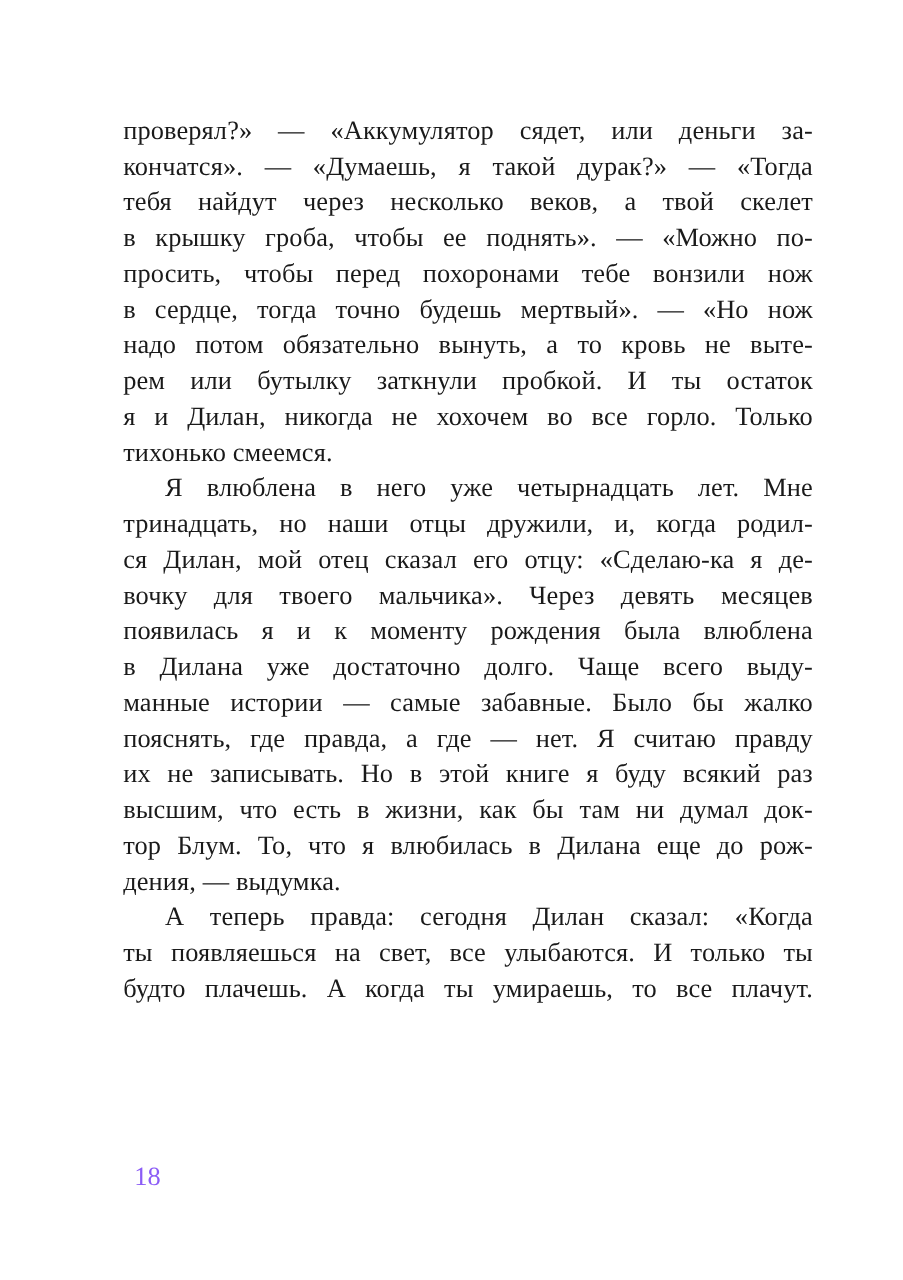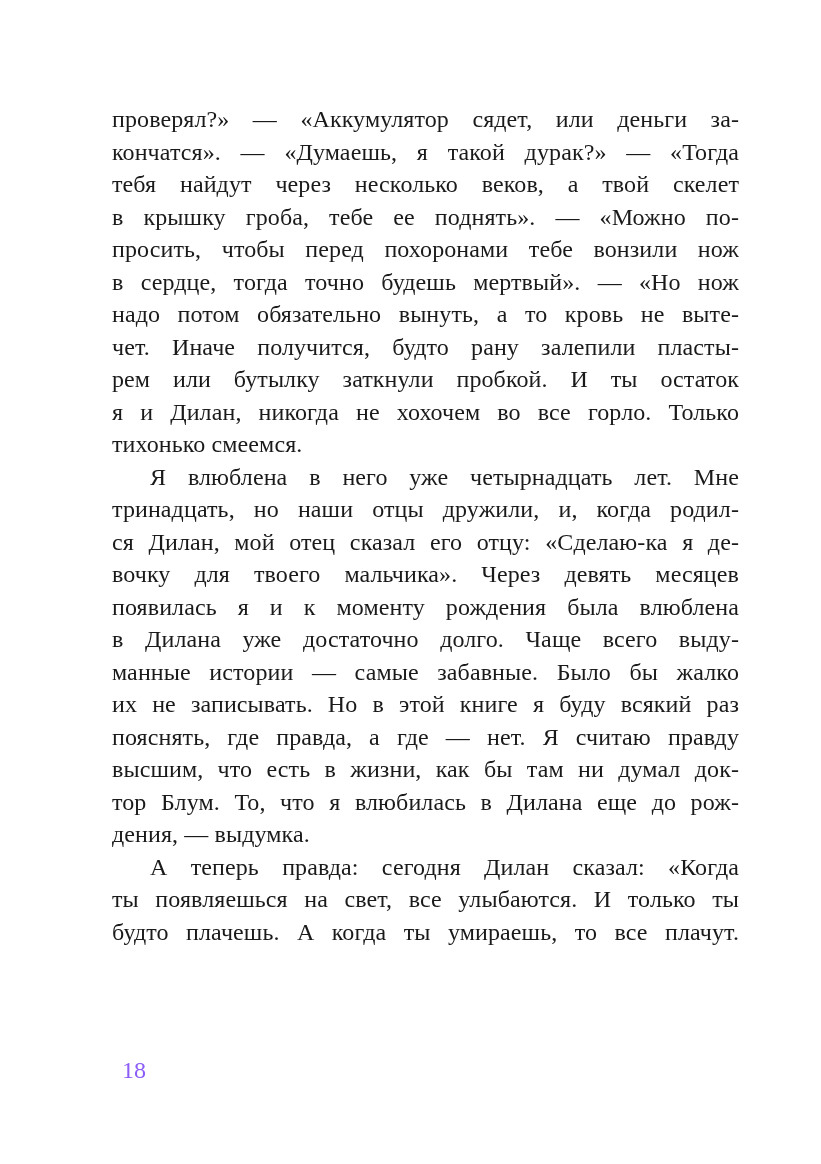--- a/index.html
+++ b/index.html
@@ -48,37 +48,36 @@
   }
 </style>
 </head>
 <body>
 
 <div class="book-page">
   <div class="text-block">
       <div class="line">проверял?» — «Аккумулятор сядет, или деньги за-</div>
       <div class="line">кончатся». — «Думаешь, я такой дурак?» — «Тогда</div>
       <div class="line">тебя найдут через несколько веков, а твой скелет</div>
-      <div class="line">в крышку гроба, тебе ее поднять». — «Можно по-</div>
+      <div class="line">в крышку гроба, чтобы ее поднять». — «Можно по-</div>
       <div class="line">просить, чтобы перед похоронами тебе вонзили нож</div>
       <div class="line">в сердце, тогда точно будешь мертвый». — «Но нож</div>
       <div class="line">надо потом обязательно вынуть, а то кровь не выте-</div>
-      <div class="line">чет. Иначе получится, будто рану залепили пласты-</div>
       <div class="line">рем или бутылку заткнули пробкой. И ты остаток</div>
       <div class="line">я и Дилан, никогда не хохочем во все горло. Только</div>
       <div class="line no-justify">тихонько смеемся.</div>
       <div class="line indent">Я влюблена в него уже четырнадцать лет. Мне</div>
       <div class="line">тринадцать, но наши отцы дружили, и, когда родил-</div>
       <div class="line">ся Дилан, мой отец сказал его отцу: «Сделаю-ка я де-</div>
       <div class="line">вочку для твоего мальчика». Через девять месяцев</div>
       <div class="line">появилась я и к моменту рождения была влюблена</div>
       <div class="line">в Дилана уже достаточно долго. Чаще всего выду-</div>
       <div class="line">манные истории — самые забавные. Было бы жалко</div>
+      <div class="line">пояснять, где правда, а где — нет. Я считаю правду</div>
       <div class="line">их не записывать. Но в этой книге я буду всякий раз</div>
-      <div class="line">пояснять, где правда, а где — нет. Я считаю правду</div>
       <div class="line">высшим, что есть в жизни, как бы там ни думал док-</div>
       <div class="line">тор Блум. То, что я влюбилась в Дилана еще до рож-</div>
       <div class="line no-justify">дения, — выдумка.</div>
       <div class="line indent">А теперь правда: сегодня Дилан сказал: «Когда</div>
       <div class="line">ты появляешься на свет, все улыбаются. И только ты</div>
       <div class="line">будто плачешь. А когда ты умираешь, то все плачут.</div>
     </div>
   <div class="page-number">18</div>
 </div>
 

